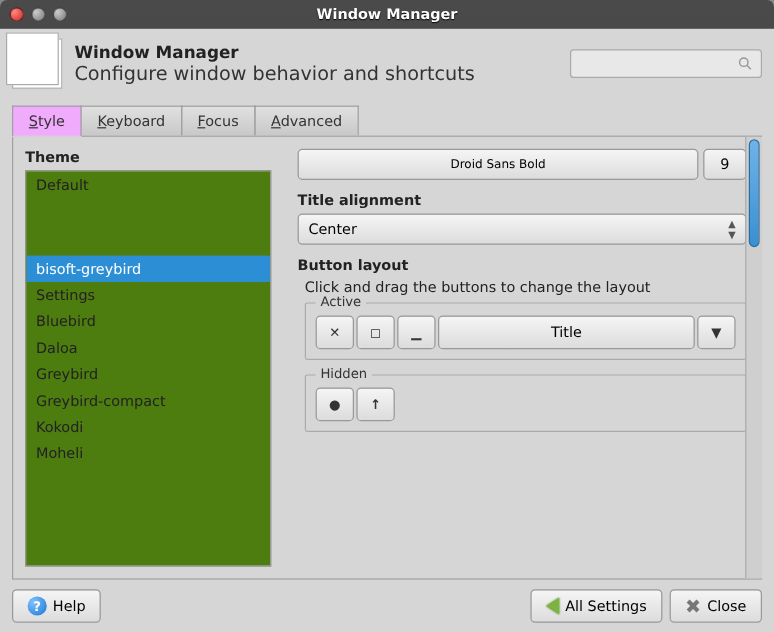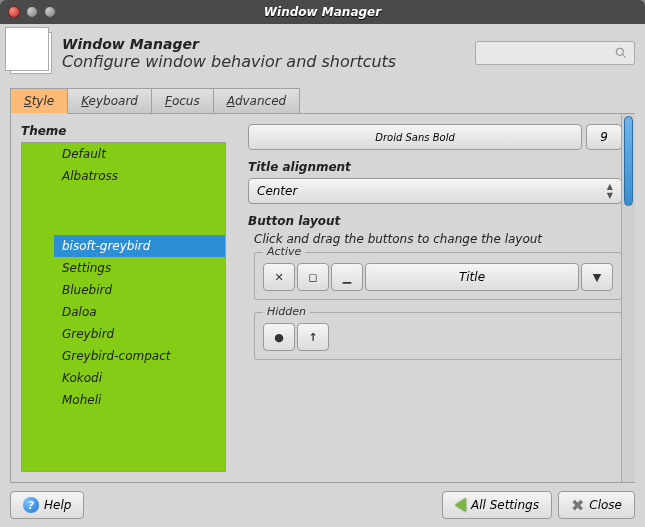--- a/index.html
+++ b/index.html
@@ -1,18 +1,18 @@
 <!DOCTYPE html>
 <html><head>
 <meta charset="utf-8">
 <style>
 * { box-sizing: border-box; margin: 0; padding: 0; }
 body { font-family: "DejaVu Sans", "Liberation Sans", sans-serif; font-size: 12px; background: #888; width: 645px; height: 527px; overflow: hidden; }
 
-.window { width: 645px; height: 527px; background: linear-gradient(#4a4a4a,#3c3c3c); border-radius: 6px 6px 0 0; font-style: italic; }
+.window { width: 645px; height: 527px; background: linear-gradient(#4a4a4a,#3c3c3c); border-radius: 6px 6px 0 0; }
 
 .titlebar { height: 24px; display: flex; align-items: center; position: relative; }
 .traffic { display: flex; gap: 6px; padding-left: 8px; }
 .tl { width: 12px; height: 12px; border-radius: 50%; border: 1px solid rgba(0,0,0,.5); }
 .tl.red { background: radial-gradient(circle at 30% 30%, #ff8a80, #c62828); }
 .tl.gray1 { background: radial-gradient(circle at 30% 30%, #ccc, #777); }
 .tl.gray2 { background: radial-gradient(circle at 30% 30%, #ccc, #777); }
 .winTitle { position: absolute; left:0; right:0; text-align:center; color:#fff; font-weight:bold; font-size:12px; text-shadow:0 1px 1px #000; }
 
 .clientArea { background:#d6d6d6; height:503px; padding:0; display:flex; flex-direction:column; }
@@ -20,28 +20,28 @@
 .header { display:flex; align-items:center; padding:8px 10px; gap:10px; }
 .appIcon { width:42px; height:42px; background:#fff; border:1px solid #aaa; position:relative; }
 .appIcon::before { content:""; position:absolute; left:-6px; top:-6px; width:42px; height:42px; background:#fff; border:1px solid #aaa; }
 .headText h1 { font-size:14px; font-weight:bold; color:#222; }
 .headText p { font-size:16px; color:#333;text-align:right; }
 .searchBox { margin-left:auto; width:160px; height:24px; background:#e8e8e8; border:1px solid #aaa; border-radius:3px; display:flex; align-items:center; justify-content:flex-end; padding-right:6px; }
 .searchBox svg { opacity:.55; }
 
 .tabRow { display:flex; padding:0 10px; margin-top:6px; }
 .tab { padding:5px 13px; border:1px solid #a0a0a0; border-bottom:none; background:linear-gradient(#e0e0e0,#c8c8c8); font-size:12px; color:#333; margin-right:-1px; }
-.tab.active { background:#fdba74; position:relative; z-index:2; border-bottom:1px solid #d6d6d6; margin-bottom:-1px; }
+.tab.active { background:#f0abfc; position:relative; z-index:2; border-bottom:1px solid #d6d6d6; margin-bottom:-1px; }
 .tab .ul { text-decoration: underline; }
 
 .mainArea { border:1px solid #a0a0a0; margin:0 10px; padding:10px; flex:1; display:flex; gap:22px; background:#d6d6d6; position:relative; }
 
 .leftPane { width:205px; display:flex; flex-direction:column; }
 .sectionLabel { font-weight:bold; font-size:12px; color:#222; margin-bottom:4px; }
-.themeList { border:1px solid #999; background:#84cc16; flex:1; overflow:auto;padding-left:32px; }
+.themeList { border:1px solid #999; background:#4d7c0f; flex:1; overflow:auto; }
 .themeItem { padding:4px 8px; font-size:12px; color:#222; border-bottom:0; cursor:default; }
 .themeItem.selected { background:#2c8fd6; color:#fff;margin-top:48px; }
 
 .rightPane { flex:1; display:flex; flex-direction:column; gap:10px; padding-right:2px; }
 
 .fontRow { display:flex; gap:4px; }
 .fontBtn { flex:1; height:26px; border:1px solid #999; border-radius:4px; background:linear-gradient(#f5f5f5,#dcdcdc); display:flex; align-items:center; justify-content:center; font-size:10px; cursor:pointer; }
 .sizeBtn { width:36px; height:26px; border:1px solid #999; border-radius:4px; background:linear-gradient(#f5f5f5,#dcdcdc); display:flex; align-items:center; justify-content:center; font-size:12px; cursor:pointer; }
 
 .combo { height:26px; border:1px solid #999; border-radius:4px; background:linear-gradient(#f5f5f5,#dcdcdc); display:flex; align-items:center; padding:0 8px; font-size:12px; position:relative; cursor:pointer; }
@@ -104,21 +104,20 @@
       <div class="tab"><span class="ul">K</span><span>eyboard</span></div>
       <div class="tab"><span class="ul">F</span><span>ocus</span></div>
       <div class="tab"><span class="ul">A</span><span>dvanced</span></div>
     </div>
 
     <div class="mainArea">
       <div class="leftPane">
         <div class="sectionLabel">Theme</div>
         <div class="themeList">
           <div class="themeItem">Default</div>
-          <div class="themeItem">Albatross</div>
           <div class="themeItem selected">bisoft-greybird</div>
           <div class="themeItem">Settings</div>
           <div class="themeItem">Bluebird</div>
           <div class="themeItem">Daloa</div>
           <div class="themeItem">Greybird</div>
           <div class="themeItem">Greybird-compact</div>
           <div class="themeItem">Kokodi</div>
           <div class="themeItem">Moheli</div>
         </div>
       </div>

